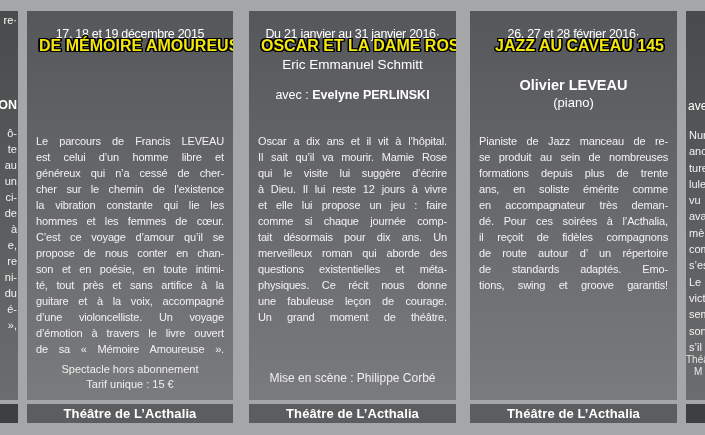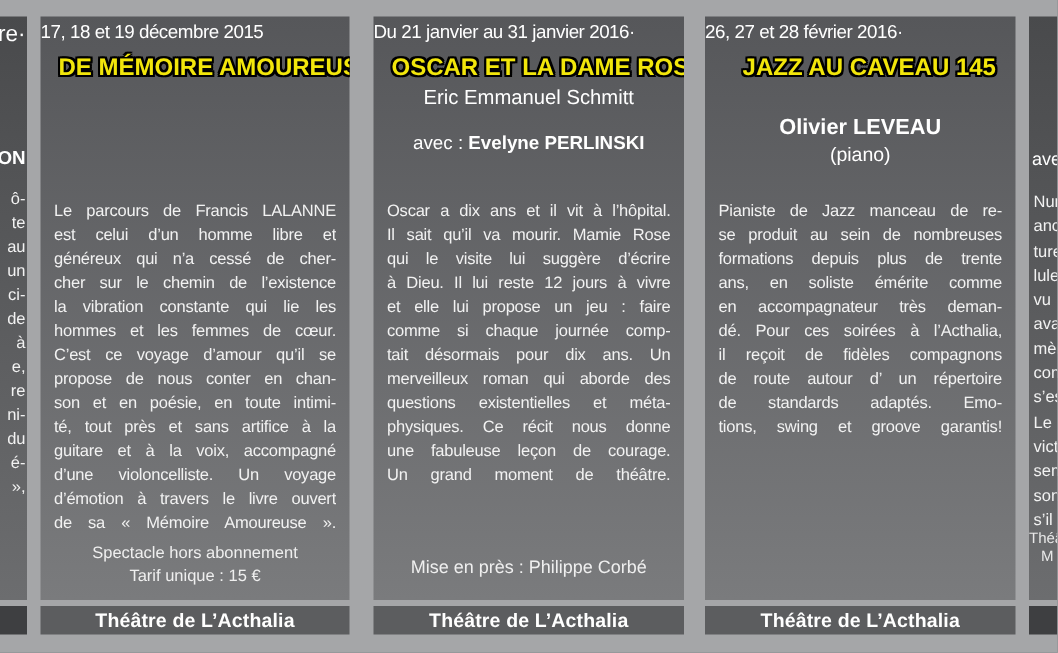--- a/index.html
+++ b/index.html
@@ -15,21 +15,21 @@
     overflow:hidden;
   }
   .side .card{background:linear-gradient(180deg,#494a4c 0%, #6c6d6f 100%);}
   .footerbar{
     position:absolute; top:404px; height:19px; left:0; right:0;
     background:#5c5d5f; display:flex; align-items:center; justify-content:center;
     color:#ffffff; font-weight:bold; font-size:13px; letter-spacing:0.1px;
   }
   .side .footerbar{background:#3e3f41;}
   .date{
-    position:absolute; top:3px; left:0; right:0; text-align:left;
+    position:absolute; top:16px; left:0; right:0; text-align:center;
     color:#ffffff; font-size:12.5px; letter-spacing:-0.3px; white-space:nowrap;
   }
   .title{
     position:absolute; top:26px; left:0; right:0; text-align:center;
     color:#f2e60b; font-size:16px; font-weight:bold; white-space:nowrap;
     text-shadow:-1.4px -1.4px 0 #000, 1.4px -1.4px 0 #000, -1.4px 1.4px 0 #000,
                  1.4px 1.4px 0 #000, 0 -1.4px 0 #000, 0 1.4px 0 #000,
                  -1.4px 0 0 #000, 1.4px 0 0 #000;
     padding-left:12px;
   }
@@ -61,21 +61,21 @@
     color:#f2f2f2; font-size:11px; letter-spacing:-0.15px;
     text-align:justify; text-align-last:justify;
   }
   .note{
     position:absolute; left:0; right:0; text-align:center;
     color:#efefef; font-size:11px; line-height:15px;
   }
   .note.n1{top:351px;}
   .note.n2{top:360px; font-size:12px;}
   
-  .lfrag-date{position:absolute; top:3px; right:1px; color:#fff; font-size:15px; white-space:nowrap;text-align:right;}
+  .lfrag-date{position:absolute; top:3px; right:1px; color:#fff; font-size:11px; white-space:nowrap;text-align:right;}
   .lfrag-title{position:absolute; top:87px; right:1px; color:#fff; font-size:12.5px; font-weight:bold; white-space:nowrap;}
   .lfrags{position:absolute; top:114px; right:1px; text-align:right;}
   .lfrags div{height:16px; line-height:16px; color:#f2f2f2; font-size:11px; white-space:nowrap;}
   .rfrag-avec{position:absolute; top:88px; left:2px; color:#fff; font-size:12px; white-space:nowrap;}
   .rfrags{position:absolute; top:116px; left:3px; text-align:left;}
   .rfrags div{height:16.3px; line-height:16.3px; color:#f2f2f2; font-size:11px; white-space:nowrap;}
   .rnotes{position:absolute; top:343px; left:0; right:0; color:#e8e8e8; font-size:10px; line-height:12px;}
   .rnotes div{white-space:nowrap;}
   .rnotes div:nth-child(2){padding-left:8px;}
 </style>
@@ -105,21 +105,21 @@
         </div>
     </div>
     <div class="footerbar"></div>
   </div>
 
   <div class="col" style="left:27px; width:206px;">
     <div class="card">
       <div class="date">17, 18 et 19 décembre 2015</div>
       <div class="title">DE MÉMOIRE AMOUREUSE</div>
       <div class="body">
-          <div class="bline">Le parcours de Francis LALANNE</div>
+          <div class="bline">Le parcours de Francis LEVEAU</div>
           <div class="bline">est celui d’un homme libre et</div>
           <div class="bline">généreux qui n’a cessé de cher-</div>
           <div class="bline">cher sur le chemin de l’existence</div>
           <div class="bline">la vibration constante qui lie les</div>
           <div class="bline">hommes et les femmes de cœur.</div>
           <div class="bline">C’est ce voyage d’amour qu’il se</div>
           <div class="bline">propose de nous conter en chan-</div>
           <div class="bline">son et en poésie, en toute intimi-</div>
           <div class="bline">té, tout près et sans artifice à la</div>
           <div class="bline">guitare et à la voix,  accompagné</div>
@@ -150,21 +150,21 @@
           <div class="bline">à Dieu. Il lui reste 12 jours à vivre</div>
           <div class="bline">et elle lui propose un jeu : faire</div>
           <div class="bline">comme si chaque journée comp-</div>
           <div class="bline">tait désormais pour dix ans. Un</div>
           <div class="bline">merveilleux roman qui aborde des</div>
           <div class="bline">questions existentielles et méta-</div>
           <div class="bline">physiques. Ce récit nous donne</div>
           <div class="bline">une fabuleuse leçon de courage.</div>
           <div class="bline">Un grand moment de théâtre.</div>
         </div>
-      <div class="note n2">Mise en près : Philippe Corbé</div>
+      <div class="note n2">Mise en scène : Philippe Corbé</div>
     </div>
     <div class="footerbar">Théâtre de L’Acthalia</div>
   </div>
 
   <div class="col" style="left:470px; width:207px;">
     <div class="card">
       <div class="date">26, 27 et 28 février 2016·</div>
       <div class="title">JAZZ AU CAVEAU 145</div>
       <div class="performer">Olivier LEVEAU</div>
       <div class="subline">(piano)</div>

